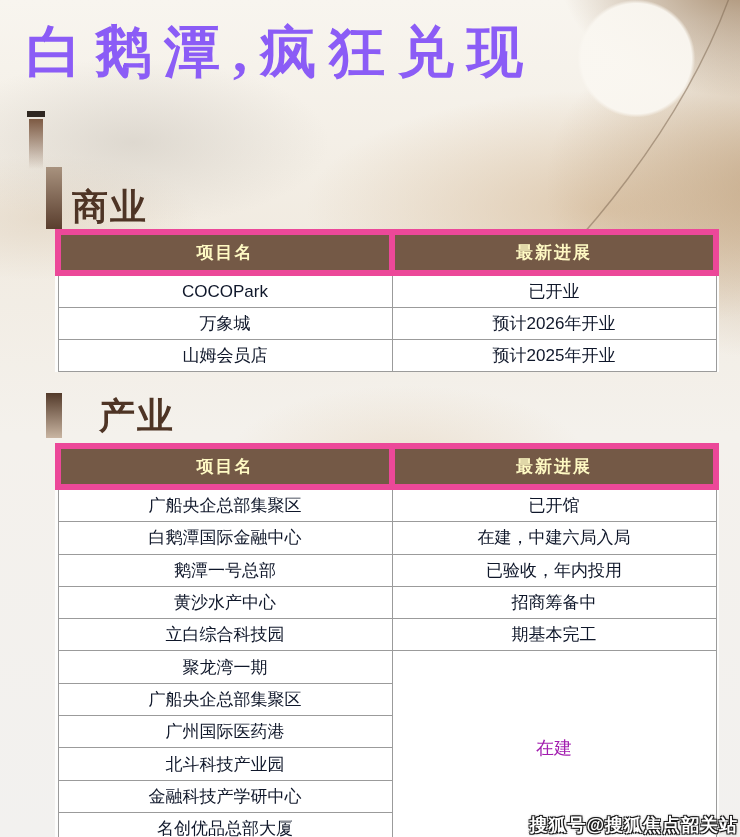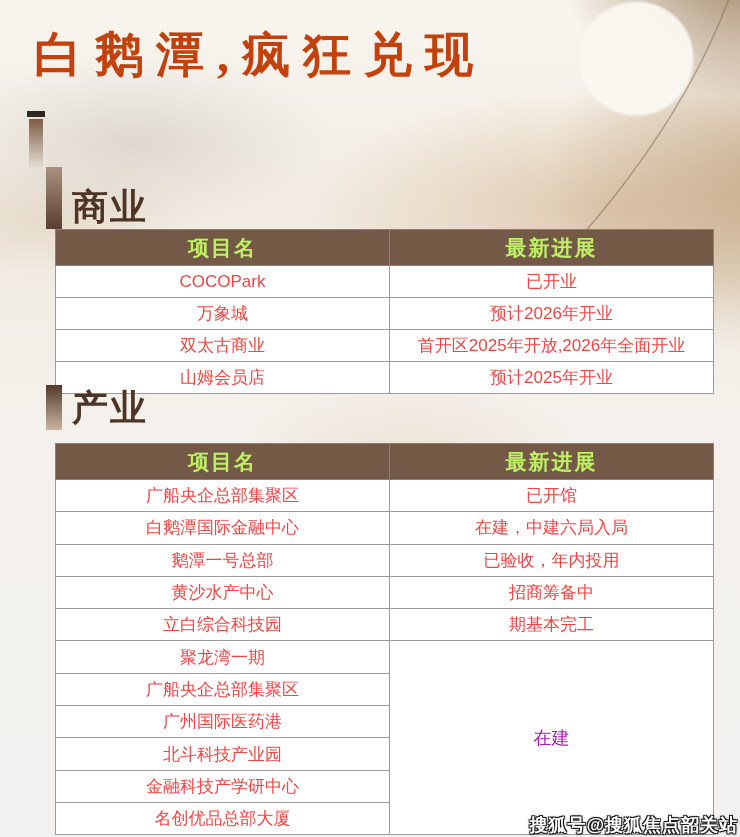--- a/index.html
+++ b/index.html
@@ -18,36 +18,36 @@
       radial-gradient(ellipse 260px 170px at 101% -3%, rgba(148,115,80,0.85), rgba(148,115,80,0) 72%),
       radial-gradient(ellipse 330px 250px at 105% 22%, rgba(182,148,108,0.65), rgba(182,148,108,0) 70%),
       radial-gradient(ellipse 430px 170px at 82% 25%, rgba(216,190,158,0.75), rgba(216,190,158,0) 70%),
       radial-gradient(ellipse 240px 100px at 55% 55%, rgba(226,206,178,0.45), rgba(226,206,178,0) 75%),
       radial-gradient(ellipse 280px 120px at 18% 17%, rgba(204,198,189,0.55), rgba(204,198,189,0) 70%),
       radial-gradient(ellipse 220px 90px at 6% 26%, rgba(219,203,182,0.5), rgba(219,203,182,0) 70%),
       linear-gradient(180deg,#f8f5ef 0%,#f1ebe1 28%,#f4f1ec 52%,#f2f1ef 100%);
   }
   .curve{position:absolute;left:0;top:0;pointer-events:none;}
   .title{
-    position:absolute;left:26px;top:16px;margin:8px;
+    position:absolute;left:26px;top:16px;margin:0;
     font-family:"Liberation Serif", serif;
     font-weight:900;
-    font-size:48px;line-height:1.3;
+    font-size:56px;line-height:1.3;
     letter-spacing:13px;
-    color:#c2410c;
+    color:#8b5cf6;
     white-space:nowrap;
   }
   .deco-dash{position:absolute;left:27px;top:111px;width:18px;height:6px;background:#2f2721;}
   .deco-fade{position:absolute;left:29px;top:119px;width:14px;height:50px;
     background:linear-gradient(180deg,#7d5a43,rgba(125,90,67,0));}
   .sec{position:absolute;left:46px;display:flex;align-items:flex-end;}
   .sec .bar{width:16px;margin-right:10px;}
   .sec1{top:167px;}
   .sec1 .bar{height:62px;background:linear-gradient(180deg,#a8927e,#5a3e2e);}
-  .sec2{top:385px;}
+  .sec2{top:393px;gap:27px;}
   .sec2 .bar{height:45px;background:linear-gradient(180deg,#533a2a,#c9b5a2);}
   .sec-label{
     font-family:"Liberation Serif", serif;
     font-weight:bold;
     font-size:36px;line-height:1;
     padding-bottom:4px;
     color:#4e3425;
     letter-spacing:2px;
   }
   table.tbl{
@@ -56,35 +56,35 @@
     border-collapse:collapse;table-layout:fixed;
     background:#fdfdfc;
     border:1px solid #9b9b9b;
   }
   .t1{top:229px;}
   .t2{top:443px;}
   col.c1{width:334px;}
   col.c2{width:324px;}
   .tbl th{
     background:#745946;
-    color:#bef264;
+    color:#fef9c3;
     font-family:"Liberation Serif", serif;
     font-weight:bold;
-    font-size:21px;
+    font-size:17px;
     letter-spacing:2px;
     height:33px;
-    border:1px solid #ec4899;
+    border:6px solid #ec4899;
   }
   .tbl th + th{border-left:1px solid rgba(0,0,0,0.22);}
   .tbl td{
     border:1px solid #9b9b9b;
     text-align:center;
     vertical-align:middle;
     font-size:17px;
-    color:#ef4444;
+    color:#0f172a;
     height:31px;
     padding:0 4px;
     background:rgba(255,255,255,0.93);
   }
   .t2 td{height:31.3px;}
   td.merged{font-size:18px;color:#a21caf;}
   .watermark{
     position:absolute;right:2px;top:801px;
     font-size:18px;font-weight:bold;
     color:#ffffff;letter-spacing:1px;
@@ -130,24 +130,20 @@
     <tbody>
       <tr>
         <td>COCOPark</td>
         <td>已开业</td>
       </tr>
       <tr>
         <td>万象城</td>
         <td>预计2026年开业</td>
       </tr>
       <tr>
-        <td>双太古商业</td>
-        <td>首开区2025年开放,2026年全面开业</td>
-      </tr>
-      <tr>
         <td>山姆会员店</td>
         <td>预计2025年开业</td>
       </tr>
     </tbody>
   </table>
 
   <div class="sec sec2">
     <div class="bar"></div>
     <div class="sec-label">产业</div>
   </div>

